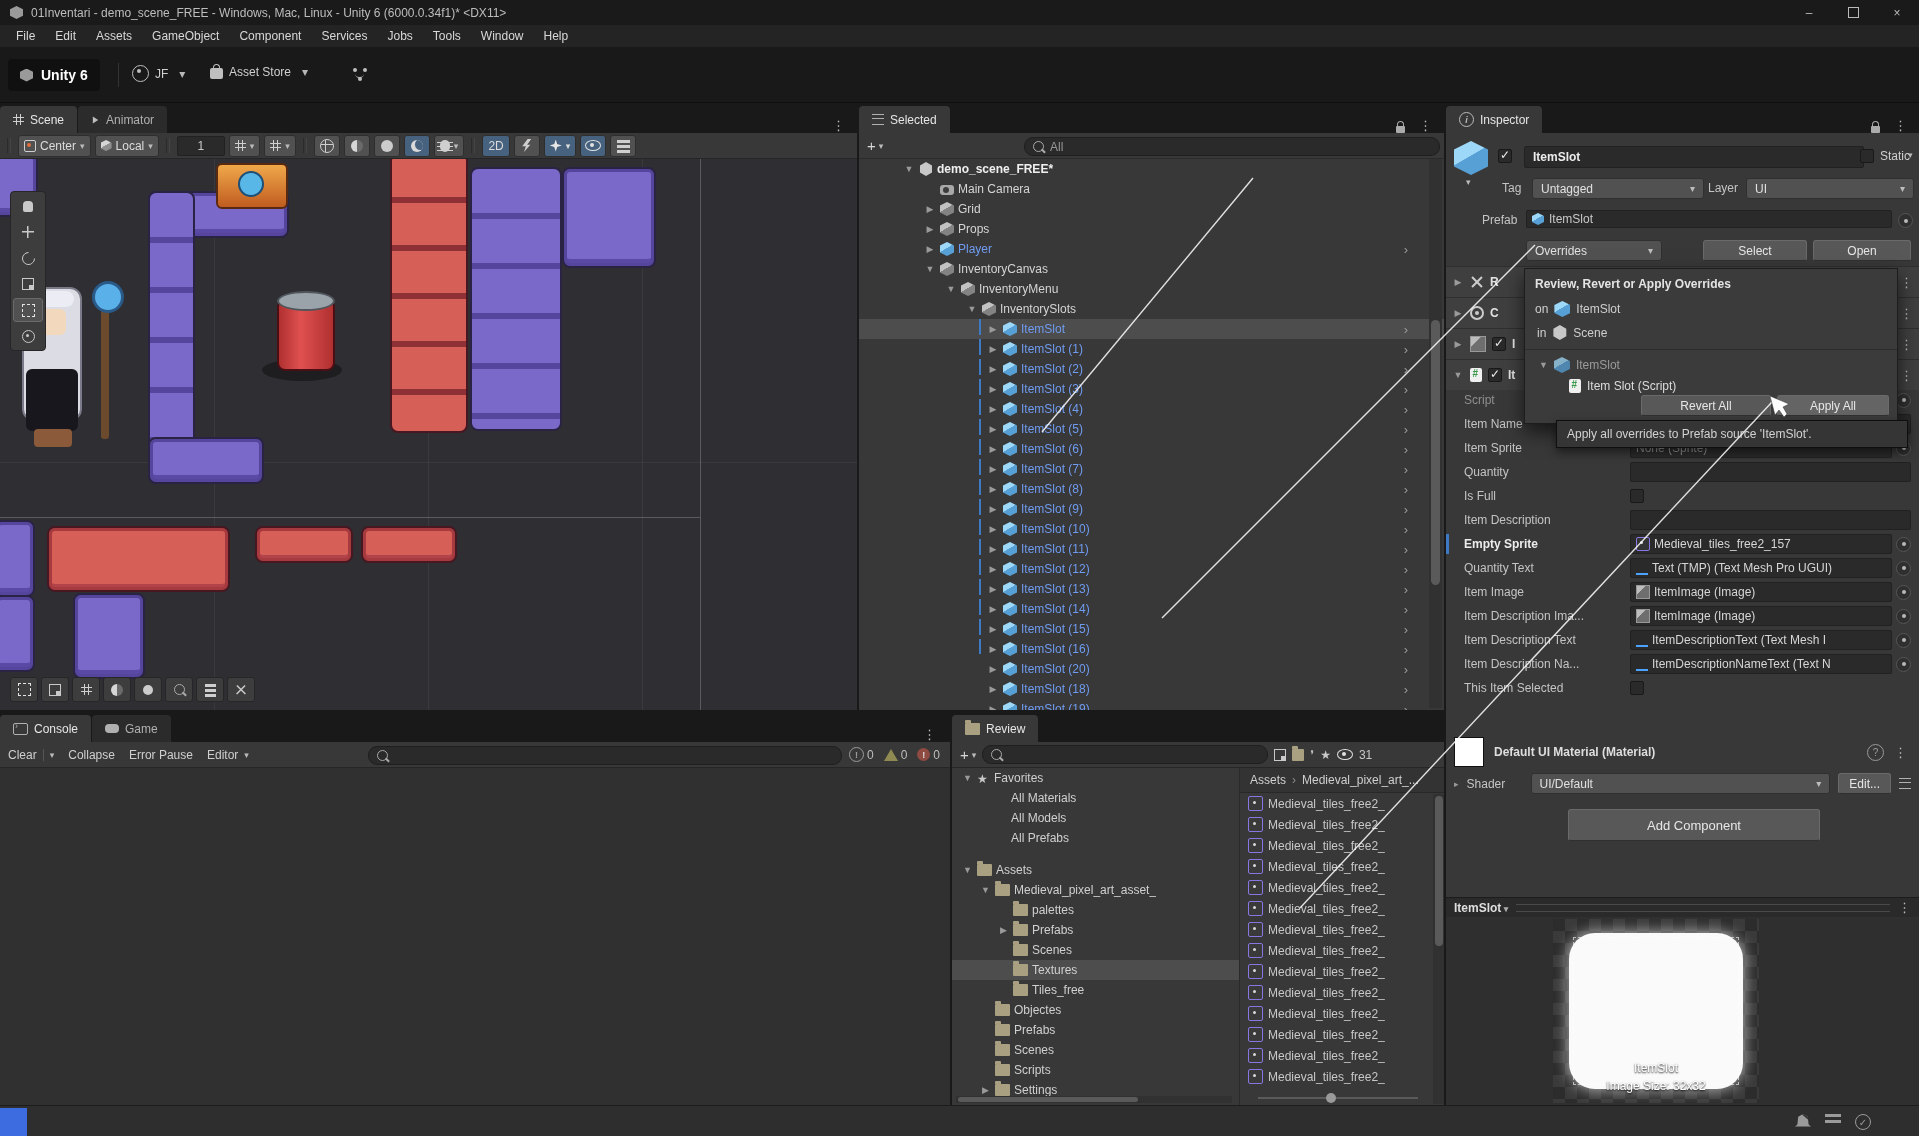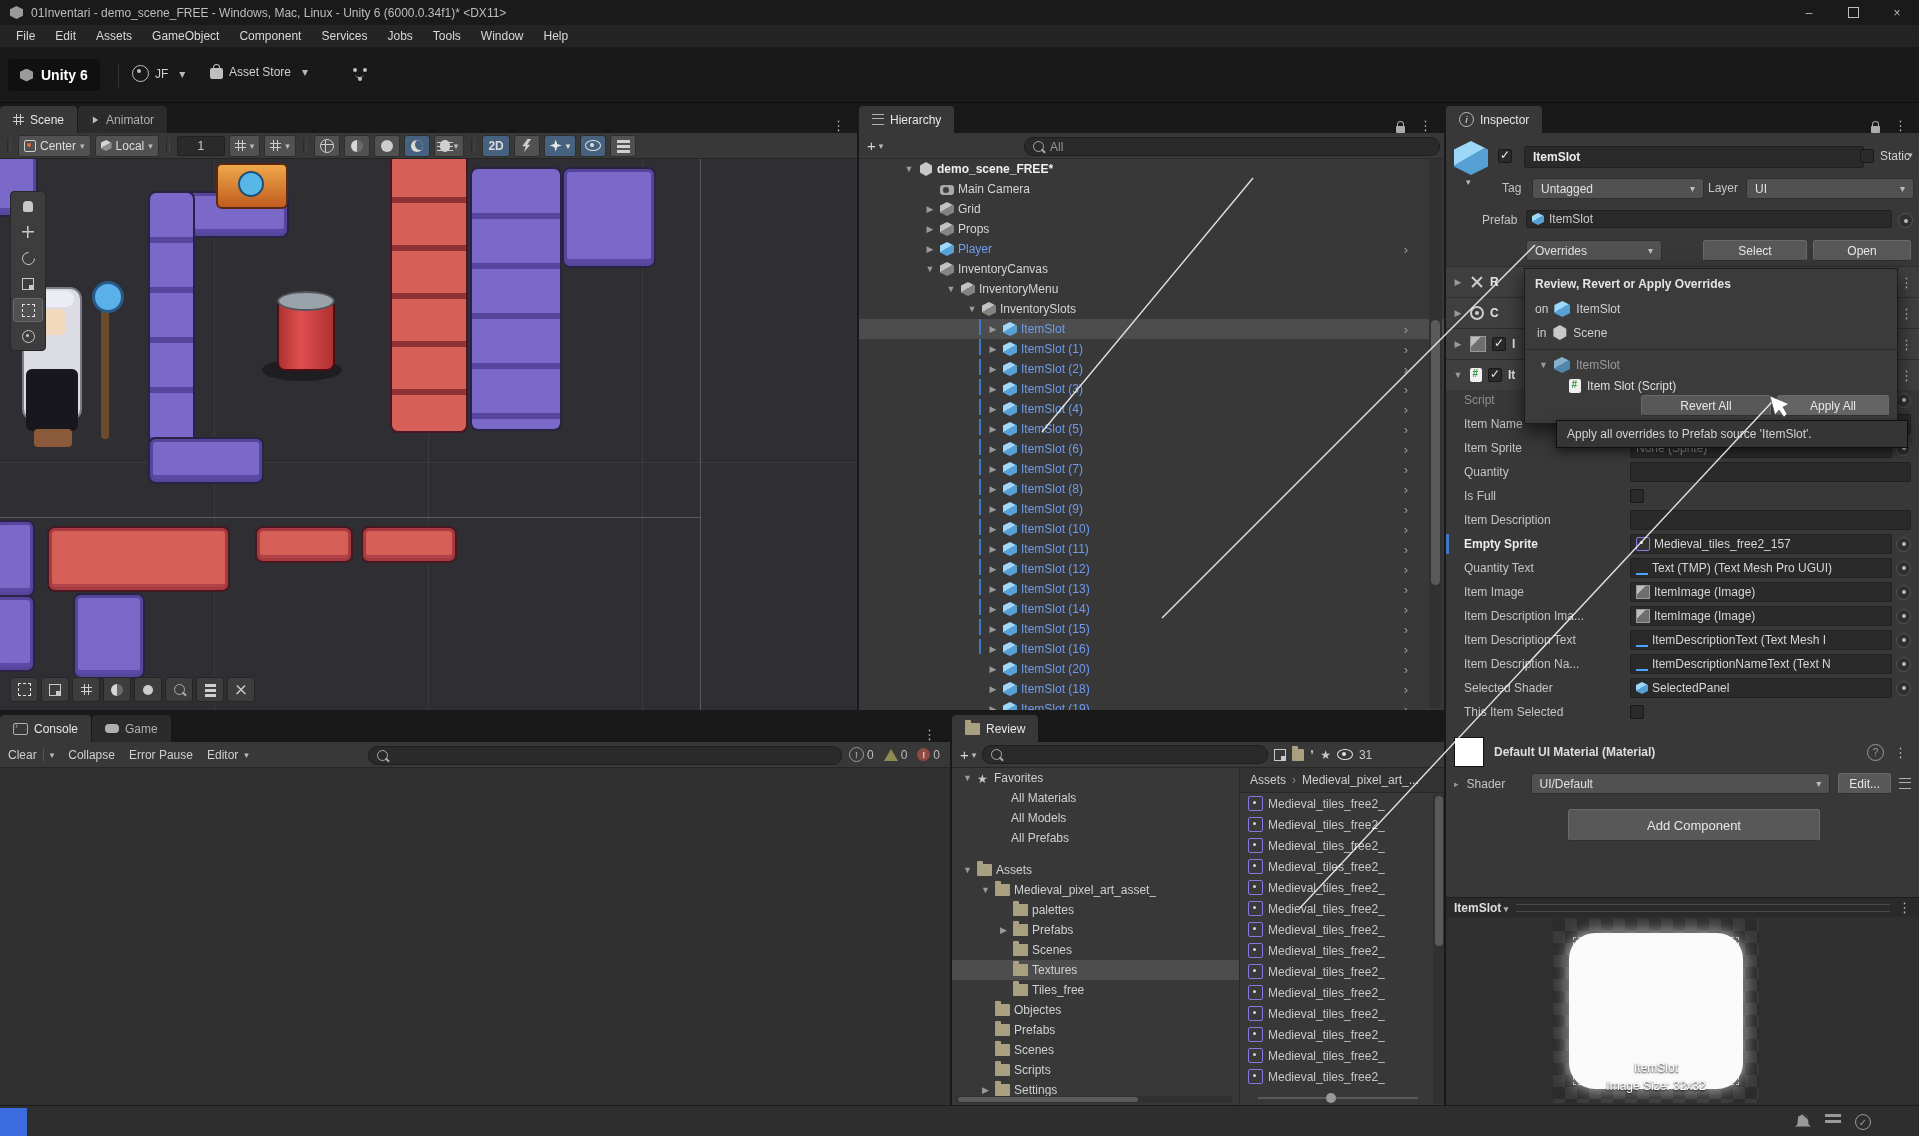--- a/index.html
+++ b/index.html
@@ -364,21 +364,21 @@
           <span class="dot-ic"></span>
         </div>
       <div class="scbtn icon on">
           <span class="moon-ic"></span>
         </div>
       <div class="scbtn">
           <span class="bug-ic"></span>
           <span style="font-size:9px;color:#bbb">▾</span>
         </div>
       <span class="grip"></span>
-      <div class="scbtn on" style="font-weight:bold">
+      <div class="scbtn on" style="font-weight:normal">
           <span>2D</span>
         </div>
       <div class="scbtn icon">
           <span class="flash-ic"></span>
         </div>
       <div class="scbtn on">
           <span class="star4"></span>
           <span style="font-size:9px;color:#ddd">▾</span>
         </div>
       <div class="scbtn icon on">
@@ -480,21 +480,21 @@
             <span class="move-ic" style="transform:rotate(45deg)"></span>
           </div>
       </div>
     </div>
   </div>
 
   <div class="abs hier">
     <div class="tabsbar">
       <div class="tab active">
         <span class="listlines"></span>
-        <span>Hierarchy</span>
+        <span>Selected</span>
       </div>
       <span class="lock-ic" style="margin-left:auto"></span>
       <span class="kebab" style="margin:0 12px 0 14px">⋮</span>
     </div>
     <div class="htb">
       <span class="plusbtn">+</span>
       <div class="search" style="position:absolute;left:165px;top:4px;width:398px">
         <span class="mag"></span>
         <span>All</span>
       </div>
@@ -1109,32 +1109,20 @@
         <span class="flabel">Item Description Na...</span>
         <div class="vwrap">
           <div class="vbox">
             <span class="fi fi-tmp"></span>
             <span class="vtext">ItemDescriptionNameText (Text N</span>
           </div>
           <span class="picker"></span>
 
         </div>
       </div>
-        <div class="fr obj">
-
-        <span class="flabel">Selected Shader</span>
-        <div class="vwrap">
-          <div class="vbox">
-            <span class="fi fi-cube"></span>
-            <span class="vtext">SelectedPanel</span>
-          </div>
-          <span class="picker"></span>
-
-        </div>
-      </div>
         <div class="fr check">
 
         <span class="flabel">This Item Selected</span>
         <div class="vwrap">
 
           <span class="ubox fcheck"></span>
         </div>
       </div>
       </div>
 

